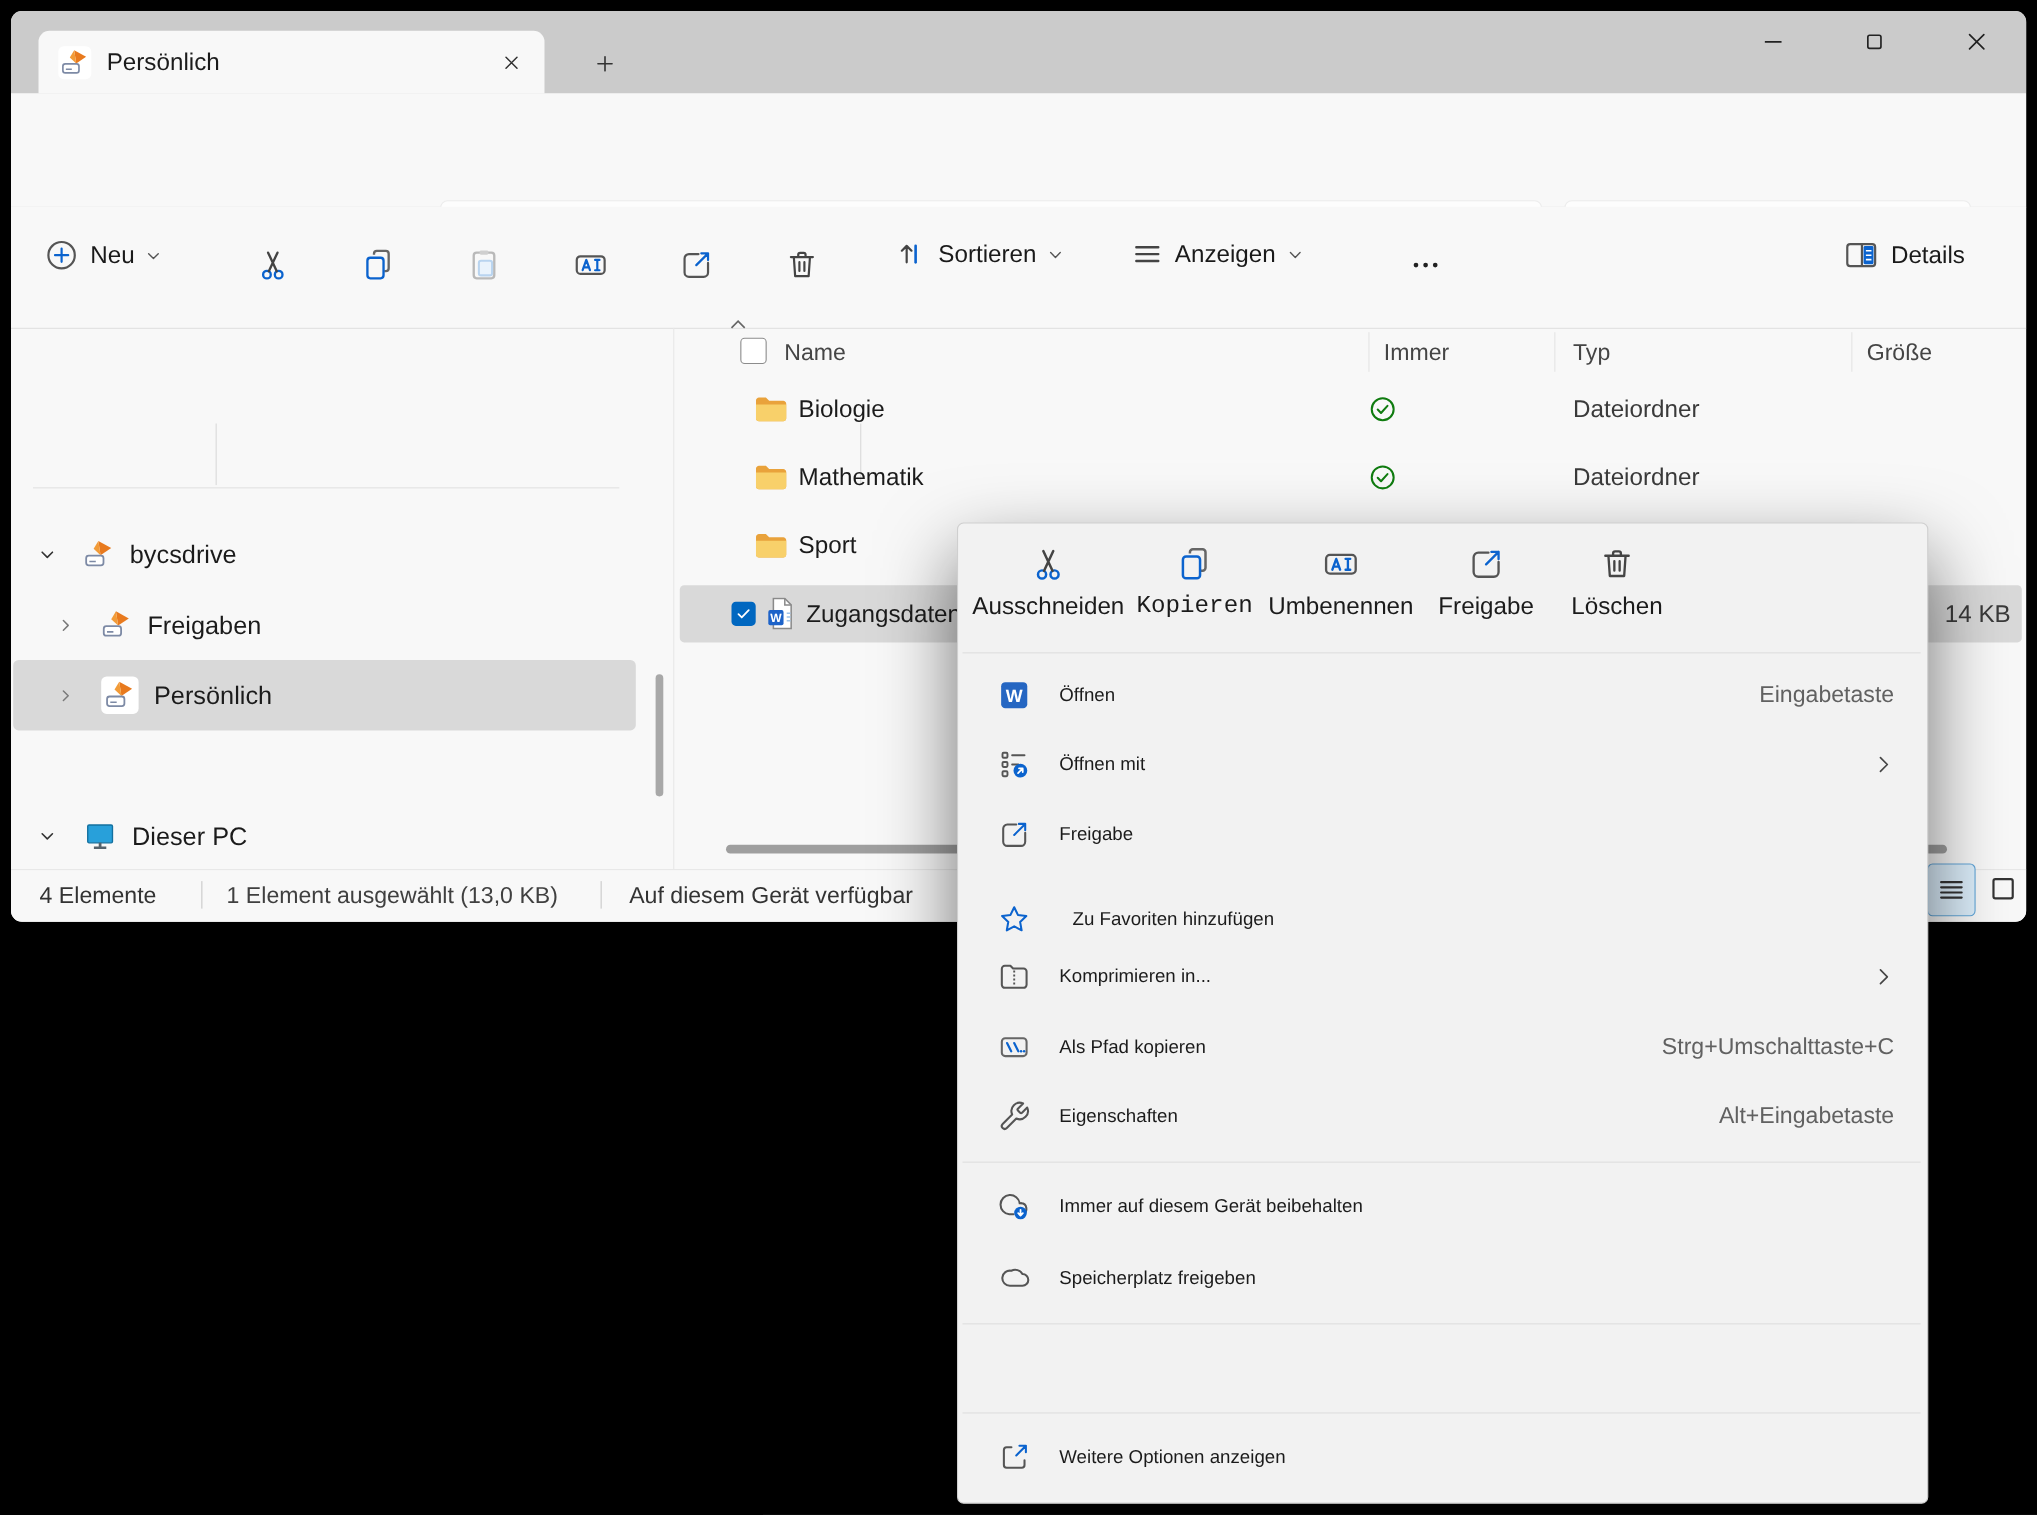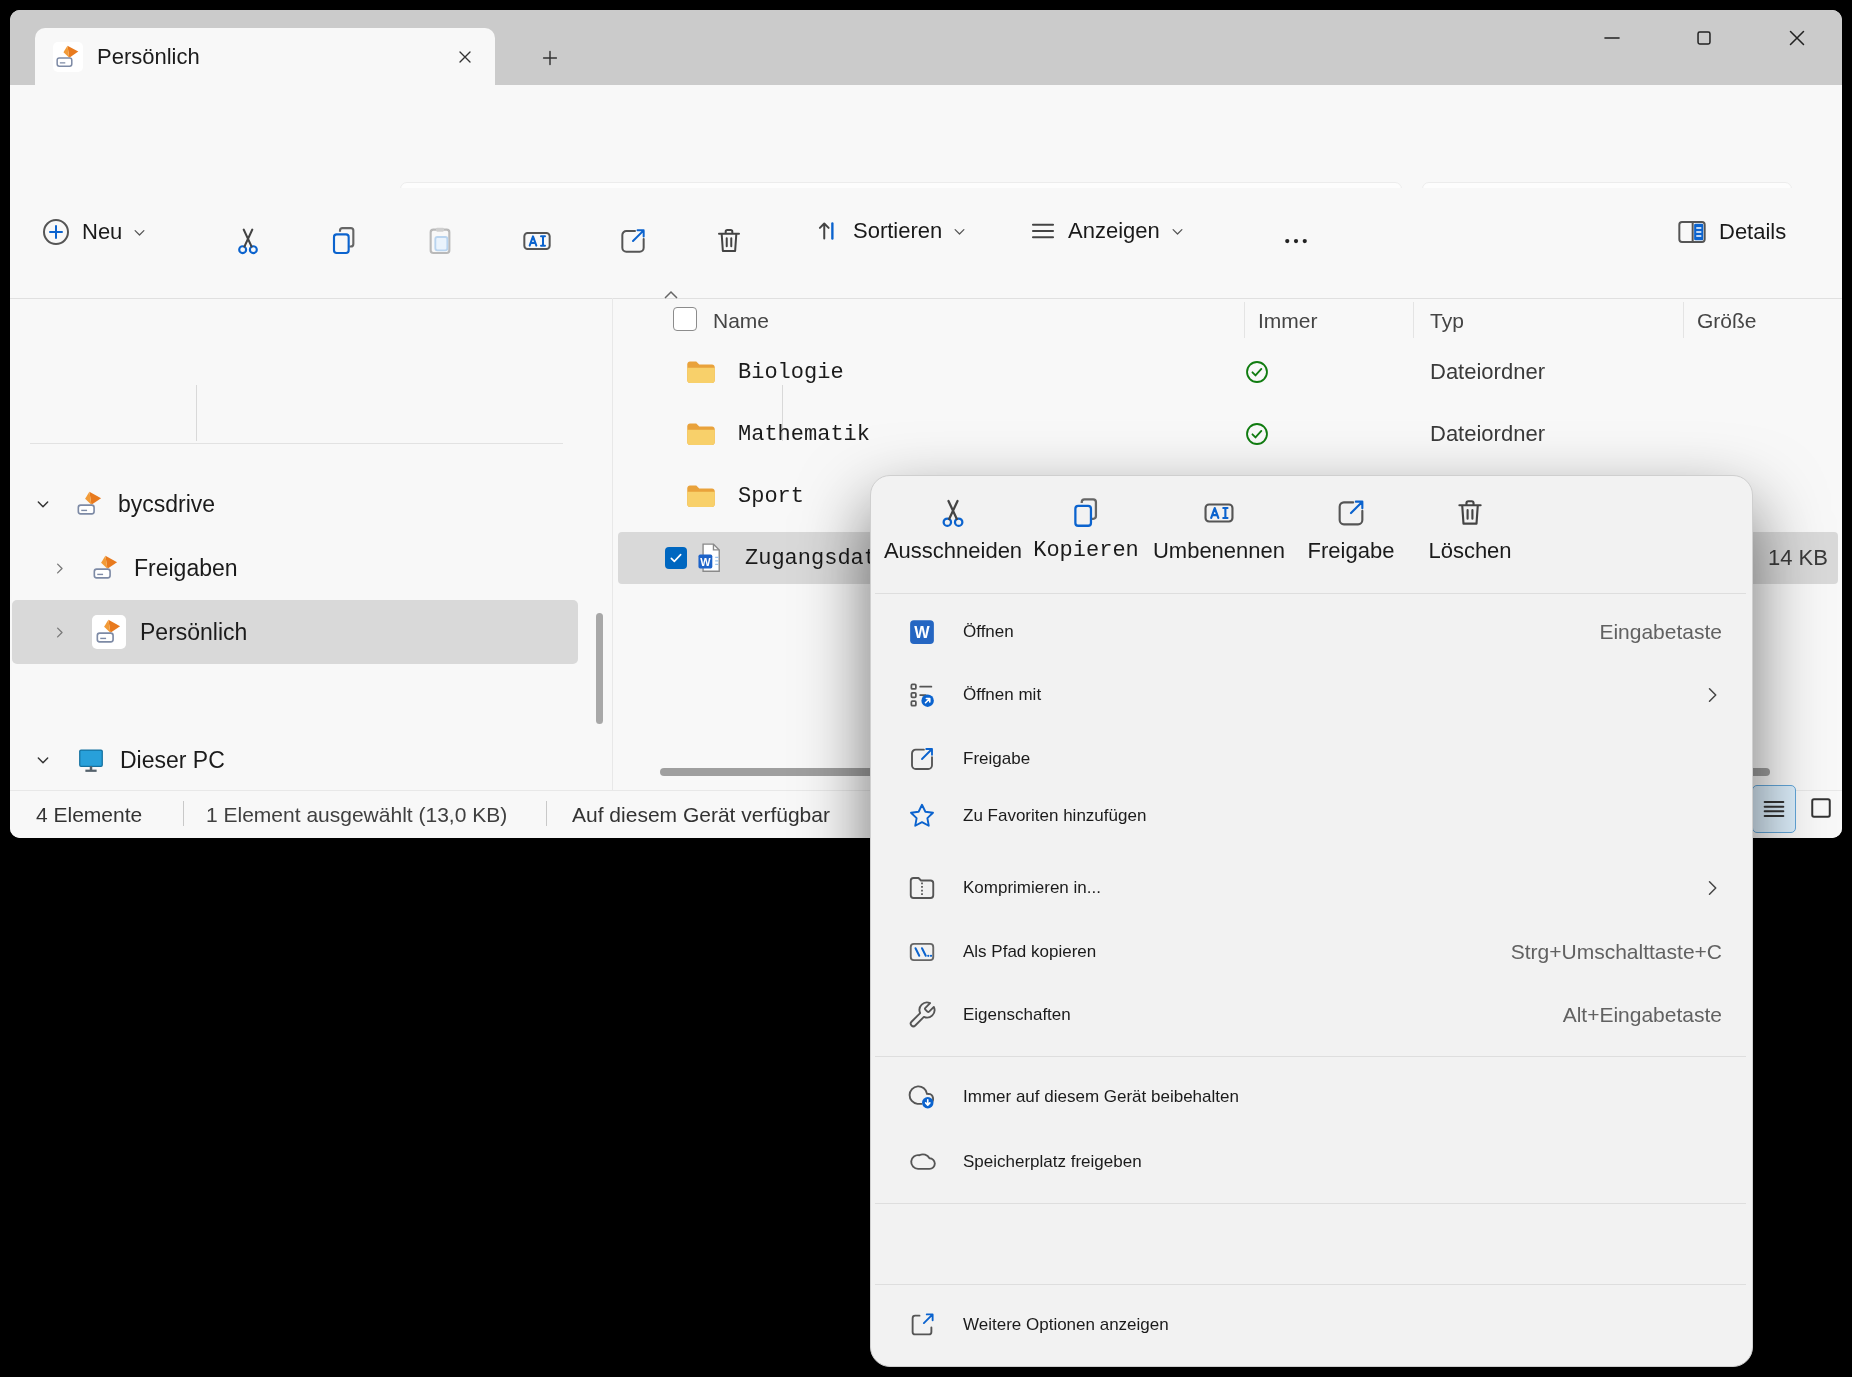--- a/index.html
+++ b/index.html
@@ -29,30 +29,30 @@
   .tsep{top:197px;width:1px;height:56px;background:#d9d9d9;}
   
   #sidebar{left:0;top:288px;width:602px;height:492px;}
   .side-row{left:2px;width:566px;height:56px;display:flex;align-items:center;font-size:23px;border-radius:5px;}
   .side-sel{background:#d9d9d9;}
   .chev{width:26px;display:flex;justify-content:center;}
   
   .hdr{font-size:21px;color:#454545;}
   .colsep{top:292px;width:1px;height:36px;background:#e4e4e4;}
   .frow{left:608px;width:1220px;height:52px;display:flex;align-items:center;border-radius:4px;font-size:22px;}
-  .fname{margin-left:22px;font-family:Liberation Mono, monospace;}
+  .fname{margin-left:10px;}
   
   #statusbar{left:0;top:780px;width:1832px;height:48px;background:#f8f8f8;border-top:1px solid #e8e8e8;font-size:21px;color:#333;}
   .sbsep{top:792px;width:1px;height:25px;background:#c9c9c9;}
   .viewtgl{top:772px;width:42px;height:46px;display:flex;align-items:center;justify-content:center;border-radius:5px;}
   .viewtgl.sel{background:#dceefb;border:1px solid #62a6d9;}
   
   .thumb{background:#9f9f9f;border-radius:4px;}
   
-  #menu{left:870px;top:475px;width:881px;height:890px;background:#f2f2f2;border:1px solid #cfcfcf;border-radius:20px;
+  #menu{left:870px;top:475px;width:881px;height:890px;background:#f2f2f2;border:1px solid #cfcfcf;border-radius:6px;
         box-shadow:0 30px 70px rgba(0,0,0,.55);}
   .qa{top:20px;width:150px;display:flex;flex-direction:column;align-items:center;gap:8px;transform:translateX(-50%);}
   .qa .ql{font-size:22px;color:#1b1b1b;white-space:nowrap;}
   .msep{left:4px;width:871px;height:1px;background:#dedede;}
   .mi{left:16px;width:817px;height:56px;display:flex;align-items:center;border-radius:5px;padding:0 14px 0 18px;}
   .mi-ic{width:34px;margin-right:24px;display:flex;justify-content:center;}
   .mi-label{font-size:17px;color:#1b1b1b;flex:1;white-space:nowrap;}
   .mi-short{font-size:21px;color:#616161;white-space:nowrap;}
 </style>
 </head>
@@ -520,21 +520,21 @@
     <div class="abs mi" style="top:255px;">
       <span class="mi-ic">
           <svg width="30" height="30" viewBox="0 0 24 24" fill="none" stroke-linecap="round" stroke-linejoin="round">
             <path d="M13.5 4.5H7a3 3 0 0 0-3 3V17a3 3 0 0 0 3 3h10a3 3 0 0 0 3-3v-6.5" stroke="#555" stroke-width="1.5"></path>
             <path d="M12 12l8-8m-4.6 0H20v4.6" stroke="#0b63ce" stroke-width="1.5"></path>
           </svg>
         </span>
       <span class="mi-label">Freigabe</span>
     </div>
 
-    <div class="abs mi" style="top:312px;">
+    <div class="abs mi" style="top:332px;gap:12px;">
       <span class="mi-ic">
           <svg width="30" height="30" viewBox="0 0 24 24" fill="none" stroke="#0b63ce" stroke-width="1.5" stroke-linejoin="round">
             <path d="M12 3l2.7 5.6 6.1.8-4.5 4.3 1.1 6.1L12 16.9l-5.4 2.9 1.1-6.1L3.2 9.4l6.1-.8z"></path>
           </svg>
         </span>
       <span class="mi-label">Zu Favoriten hinzufügen</span>
     </div>
 
     <div class="abs mi" style="top:384px;">
       <span class="mi-ic">

